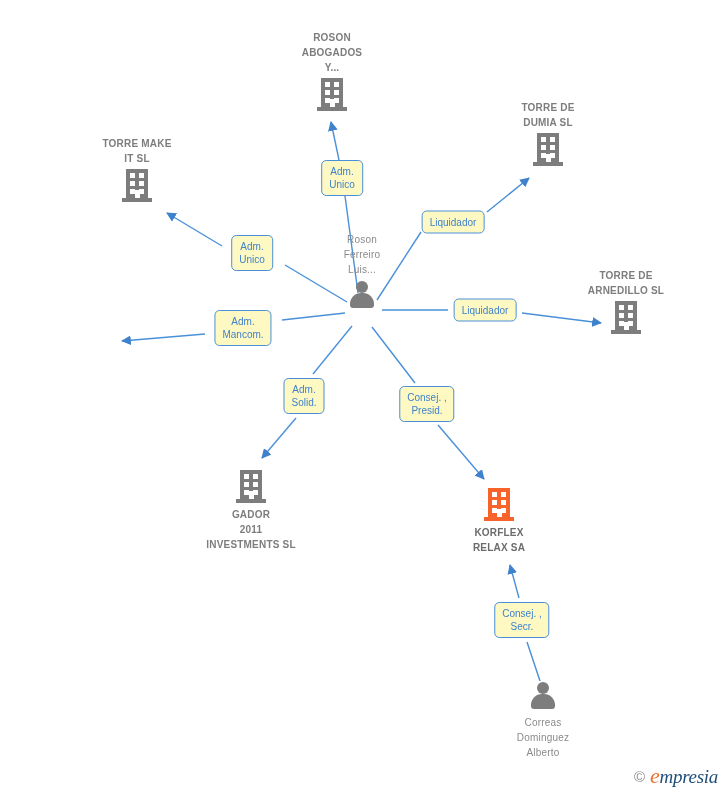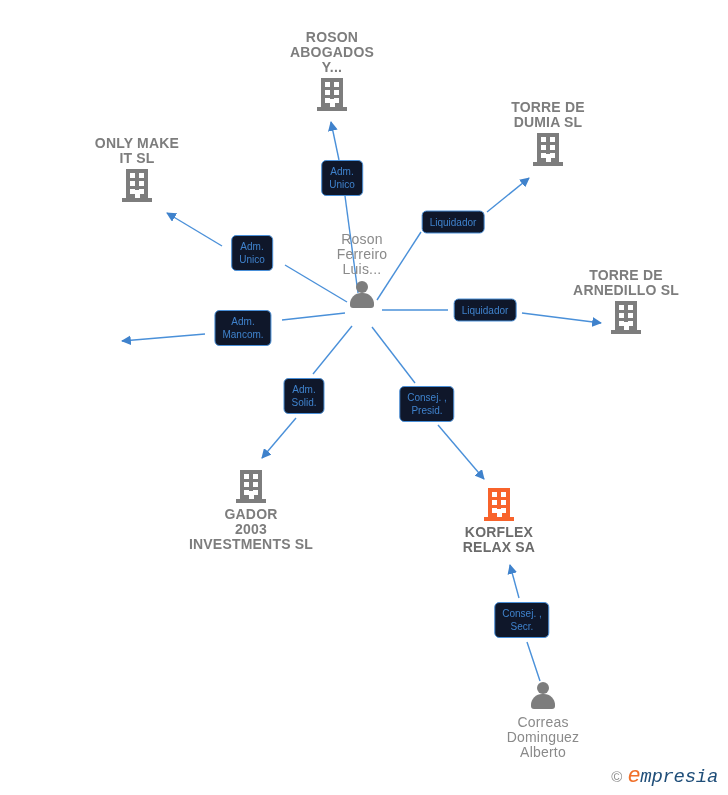--- a/index.html
+++ b/index.html
@@ -33,21 +33,21 @@
   .node {
     position: absolute;
     width: 150px;
     margin-left: -75px;
     text-align: center;
     display: flex;
     flex-direction: column;
     align-items: center;
   }
   .node .label {
-    font-size: 14px;
+    font-size: 10px;
     line-height: 15px;
     color: #7d7d7d;
     letter-spacing: 0.2px;
     white-space: pre-line;
   }
   .node.company .label {
     font-weight: bold;
   }
   .node.highlight .label {
     color: #6b6b6b;
@@ -122,21 +122,21 @@
     top: 13px;
     width: 24px;
     height: 15px;
     background: #7d7d7d;
     border-radius: 11px 11px 3px 3px;
   }
 
   
   .pill {
     position: absolute;
-    background: #0f172a;
+    background: #fef9c3;
     border: 1.4px solid #4a90d9;
     border-radius: 5px;
     color: #3f82cc;
     font-size: 10px;
     line-height: 13px;
     text-align: center;
     padding: 4px 7px;
     white-space: pre-line;
     transform: translate(-50%, -50%);
     box-sizing: border-box;
@@ -150,21 +150,21 @@
     display: flex;
     align-items: center;
     gap: 5px;
     user-select: none;
   }
   .watermark .copy {
     font-size: 15px;
     color: #8d8d8d;
   }
   .watermark .brand {
-    font-family: Liberation Mono, monospace;
+    font-family: Liberation Serif, serif;
     font-style: italic;
     font-size: 19px;
     color: #1f4e79;
     letter-spacing: -0.3px;
   }
   .watermark .brand .e {
     color: #f0702a;
     font-size: 22px;
   }
 </style>
@@ -248,21 +248,21 @@
       <div class="win" style="left:8px;  top:12px;"></div>
       <div class="win" style="left:17px; top:12px;"></div>
       <div class="win" style="left:8px;  top:20px;"></div>
       <div class="win" style="left:17px; top:20px;"></div>
       <div class="door"></div>
       <div class="base"></div>
     </div>
   </div>
 
   <div class="node company" style="left:137px; top:136px;">
-    <div class="label above">ONLY MAKE
+    <div class="label above">TORRE MAKE
 IT  SL</div>
     <div class="ico-building">
       <div class="body"></div>
       <div class="win" style="left:8px;  top:4px;"></div>
       <div class="win" style="left:17px; top:4px;"></div>
       <div class="win" style="left:8px;  top:12px;"></div>
       <div class="win" style="left:17px; top:12px;"></div>
       <div class="win" style="left:8px;  top:20px;"></div>
       <div class="win" style="left:17px; top:20px;"></div>
       <div class="door"></div>
@@ -293,21 +293,21 @@
       <div class="win" style="left:8px;  top:4px;"></div>
       <div class="win" style="left:17px; top:4px;"></div>
       <div class="win" style="left:8px;  top:12px;"></div>
       <div class="win" style="left:17px; top:12px;"></div>
       <div class="win" style="left:8px;  top:20px;"></div>
       <div class="win" style="left:17px; top:20px;"></div>
       <div class="door"></div>
       <div class="base"></div>
     </div>
     <div class="label below">GADOR
-2003
+2011
 INVESTMENTS SL</div>
   </div>
 
   <div class="node person" style="left:543px; top:681px;">
     <div class="ico-person">
       <div class="head"></div>
       <div class="torso"></div>
     </div>
     <div class="label below">Correas
 Dominguez

